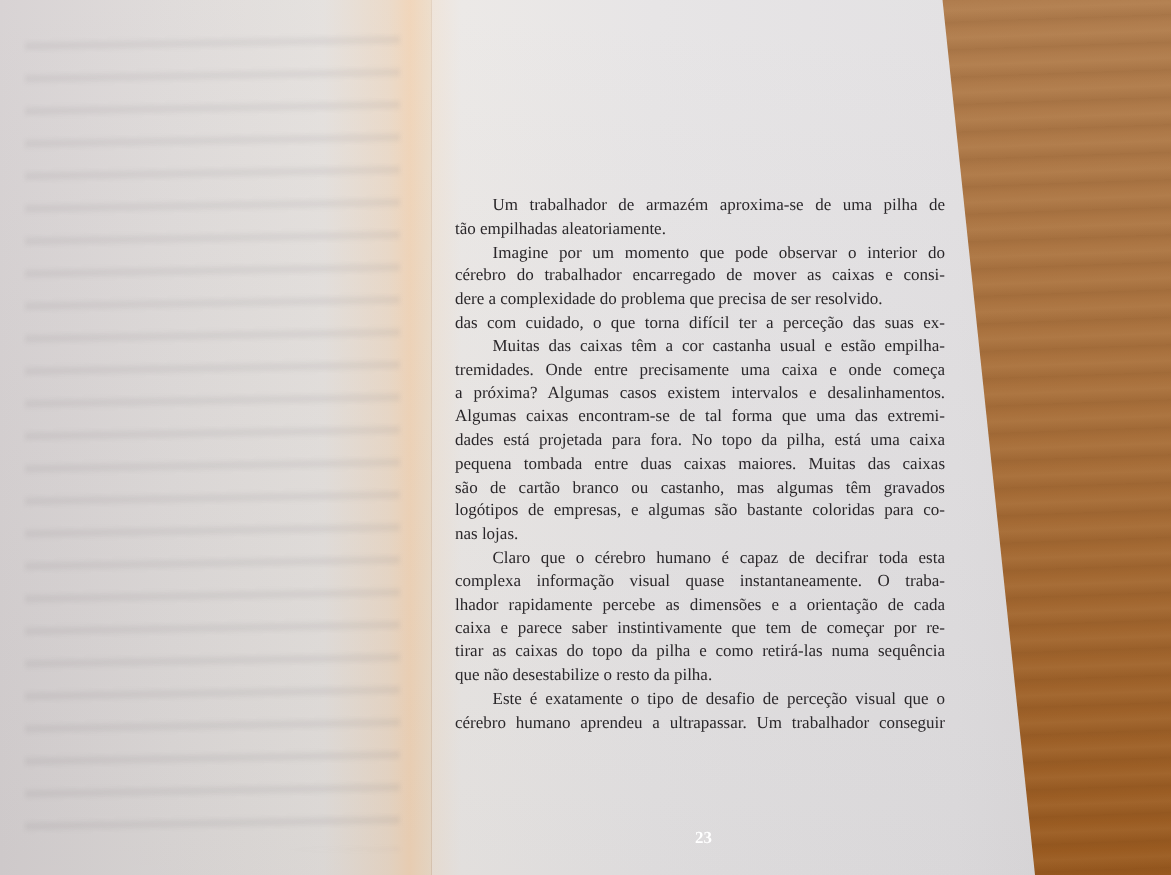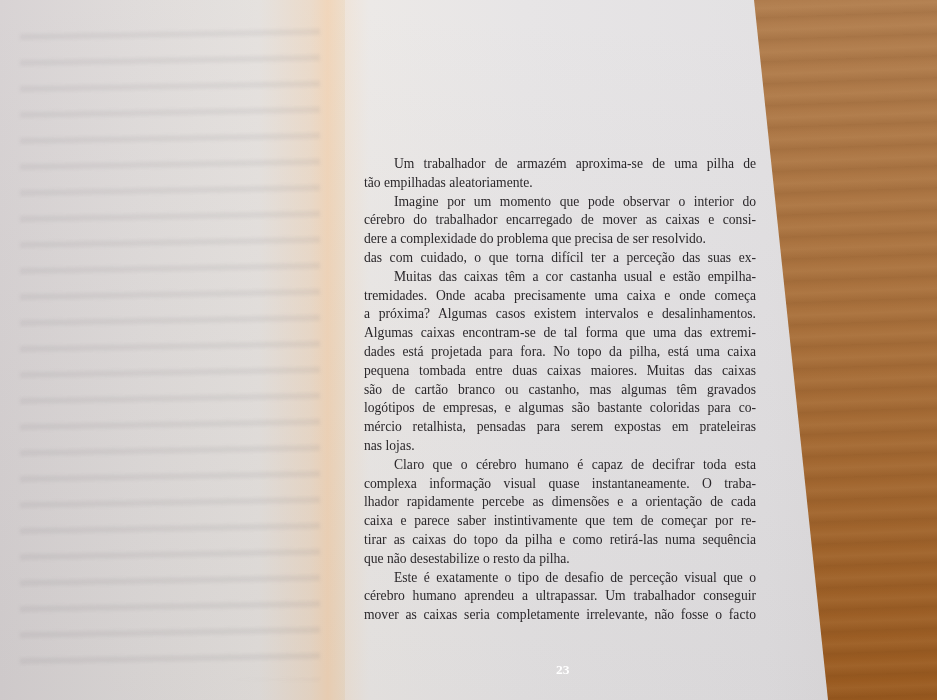--- a/index.html
+++ b/index.html
@@ -74,41 +74,39 @@
 
     <p class="para">
       <span class="line indent">Imagine por um momento que pode observar o interior do</span>
       <span class="line">cérebro do trabalhador encarregado de mover as caixas e consi-</span>
       <span class="line last">dere a complexidade do problema que precisa de ser resolvido.</span>
     </p>
 
     <p class="para">
       <span class="line">das com cuidado, o que torna difícil ter a perceção das suas ex-</span>
       <span class="line indent">Muitas das caixas têm a cor castanha usual e estão empilha-</span>
-      <span class="line">tremidades. Onde acaba precisamente uma caixa e onde começa</span>
+      <span class="line">tremidades. Onde entre precisamente uma caixa e onde começa</span>
       <span class="line">a próxima? Algumas casos existem intervalos e desalinhamentos.</span>
       <span class="line">Algumas caixas encontram-se de tal forma que uma das extremi-</span>
       <span class="line">dades está projetada para fora. No topo da pilha, está uma caixa</span>
       <span class="line">pequena tombada entre duas caixas maiores. Muitas das caixas</span>
       <span class="line">são de cartão branco ou castanho, mas algumas têm gravados</span>
       <span class="line">logótipos de empresas, e algumas são bastante coloridas para co-</span>
-      <span class="line">mércio retalhista, pensadas para serem expostas em prateleiras</span>
       <span class="line last">nas lojas.</span>
     </p>
 
     <p class="para">
       <span class="line indent">Claro que o cérebro humano é capaz de decifrar toda esta</span>
       <span class="line">complexa informação visual quase instantaneamente. O traba-</span>
       <span class="line">lhador rapidamente percebe as dimensões e a orientação de cada</span>
       <span class="line">caixa e parece saber instintivamente que tem de começar por re-</span>
       <span class="line">tirar as caixas do topo da pilha e como retirá-las numa sequência</span>
       <span class="line last">que não desestabilize o resto da pilha.</span>
     </p>
 
     <p class="para">
       <span class="line indent">Este é exatamente o tipo de desafio de perceção visual que o</span>
       <span class="line">cérebro humano aprendeu a ultrapassar. Um trabalhador conseguir</span>
-      <span class="line">mover as caixas seria completamente irrelevante, não fosse o facto</span>
     </p>
   </div>
 
   <div class="page-number">23</div>
 </div>
 
 </body></html>

